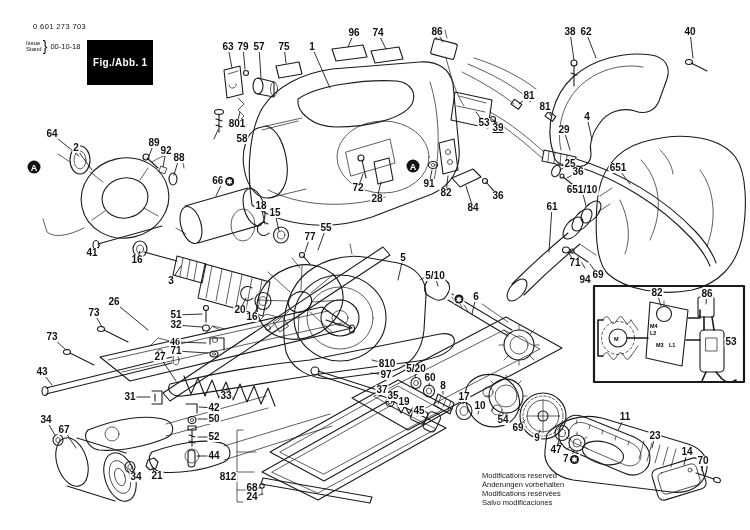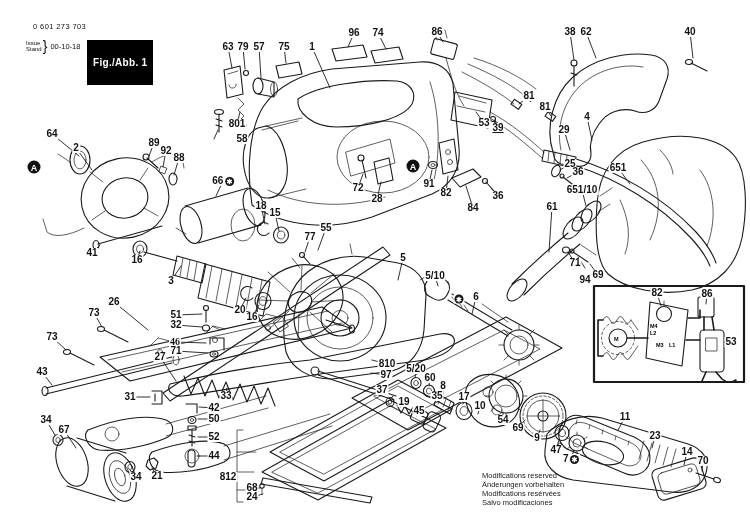--- a/index.html
+++ b/index.html
@@ -719,21 +719,21 @@
       </div>
       <div class="callout" style="left: 518px; top: 428px;">
         <span>69</span>
       </div>
       <div class="callout" style="left: 537px; top: 438px;">
         <span>9</span>
       </div>
       <div class="callout" style="left: 382px; top: 390px;">
         <span>37</span>
       </div>
-      <div class="callout" style="left: 393px; top: 396px; margin-left: 44px;">
+      <div class="callout" style="left: 393px; top: 396px;">
         <span>35</span>
       </div>
       <div class="callout" style="left: 404px; top: 402px;">
         <span>19</span>
       </div>
       <div class="callout" style="left: 419px; top: 411px;">
         <span>45</span>
       </div>
       <div class="callout" style="left: 556px; top: 450px;">
         <span>47</span>

